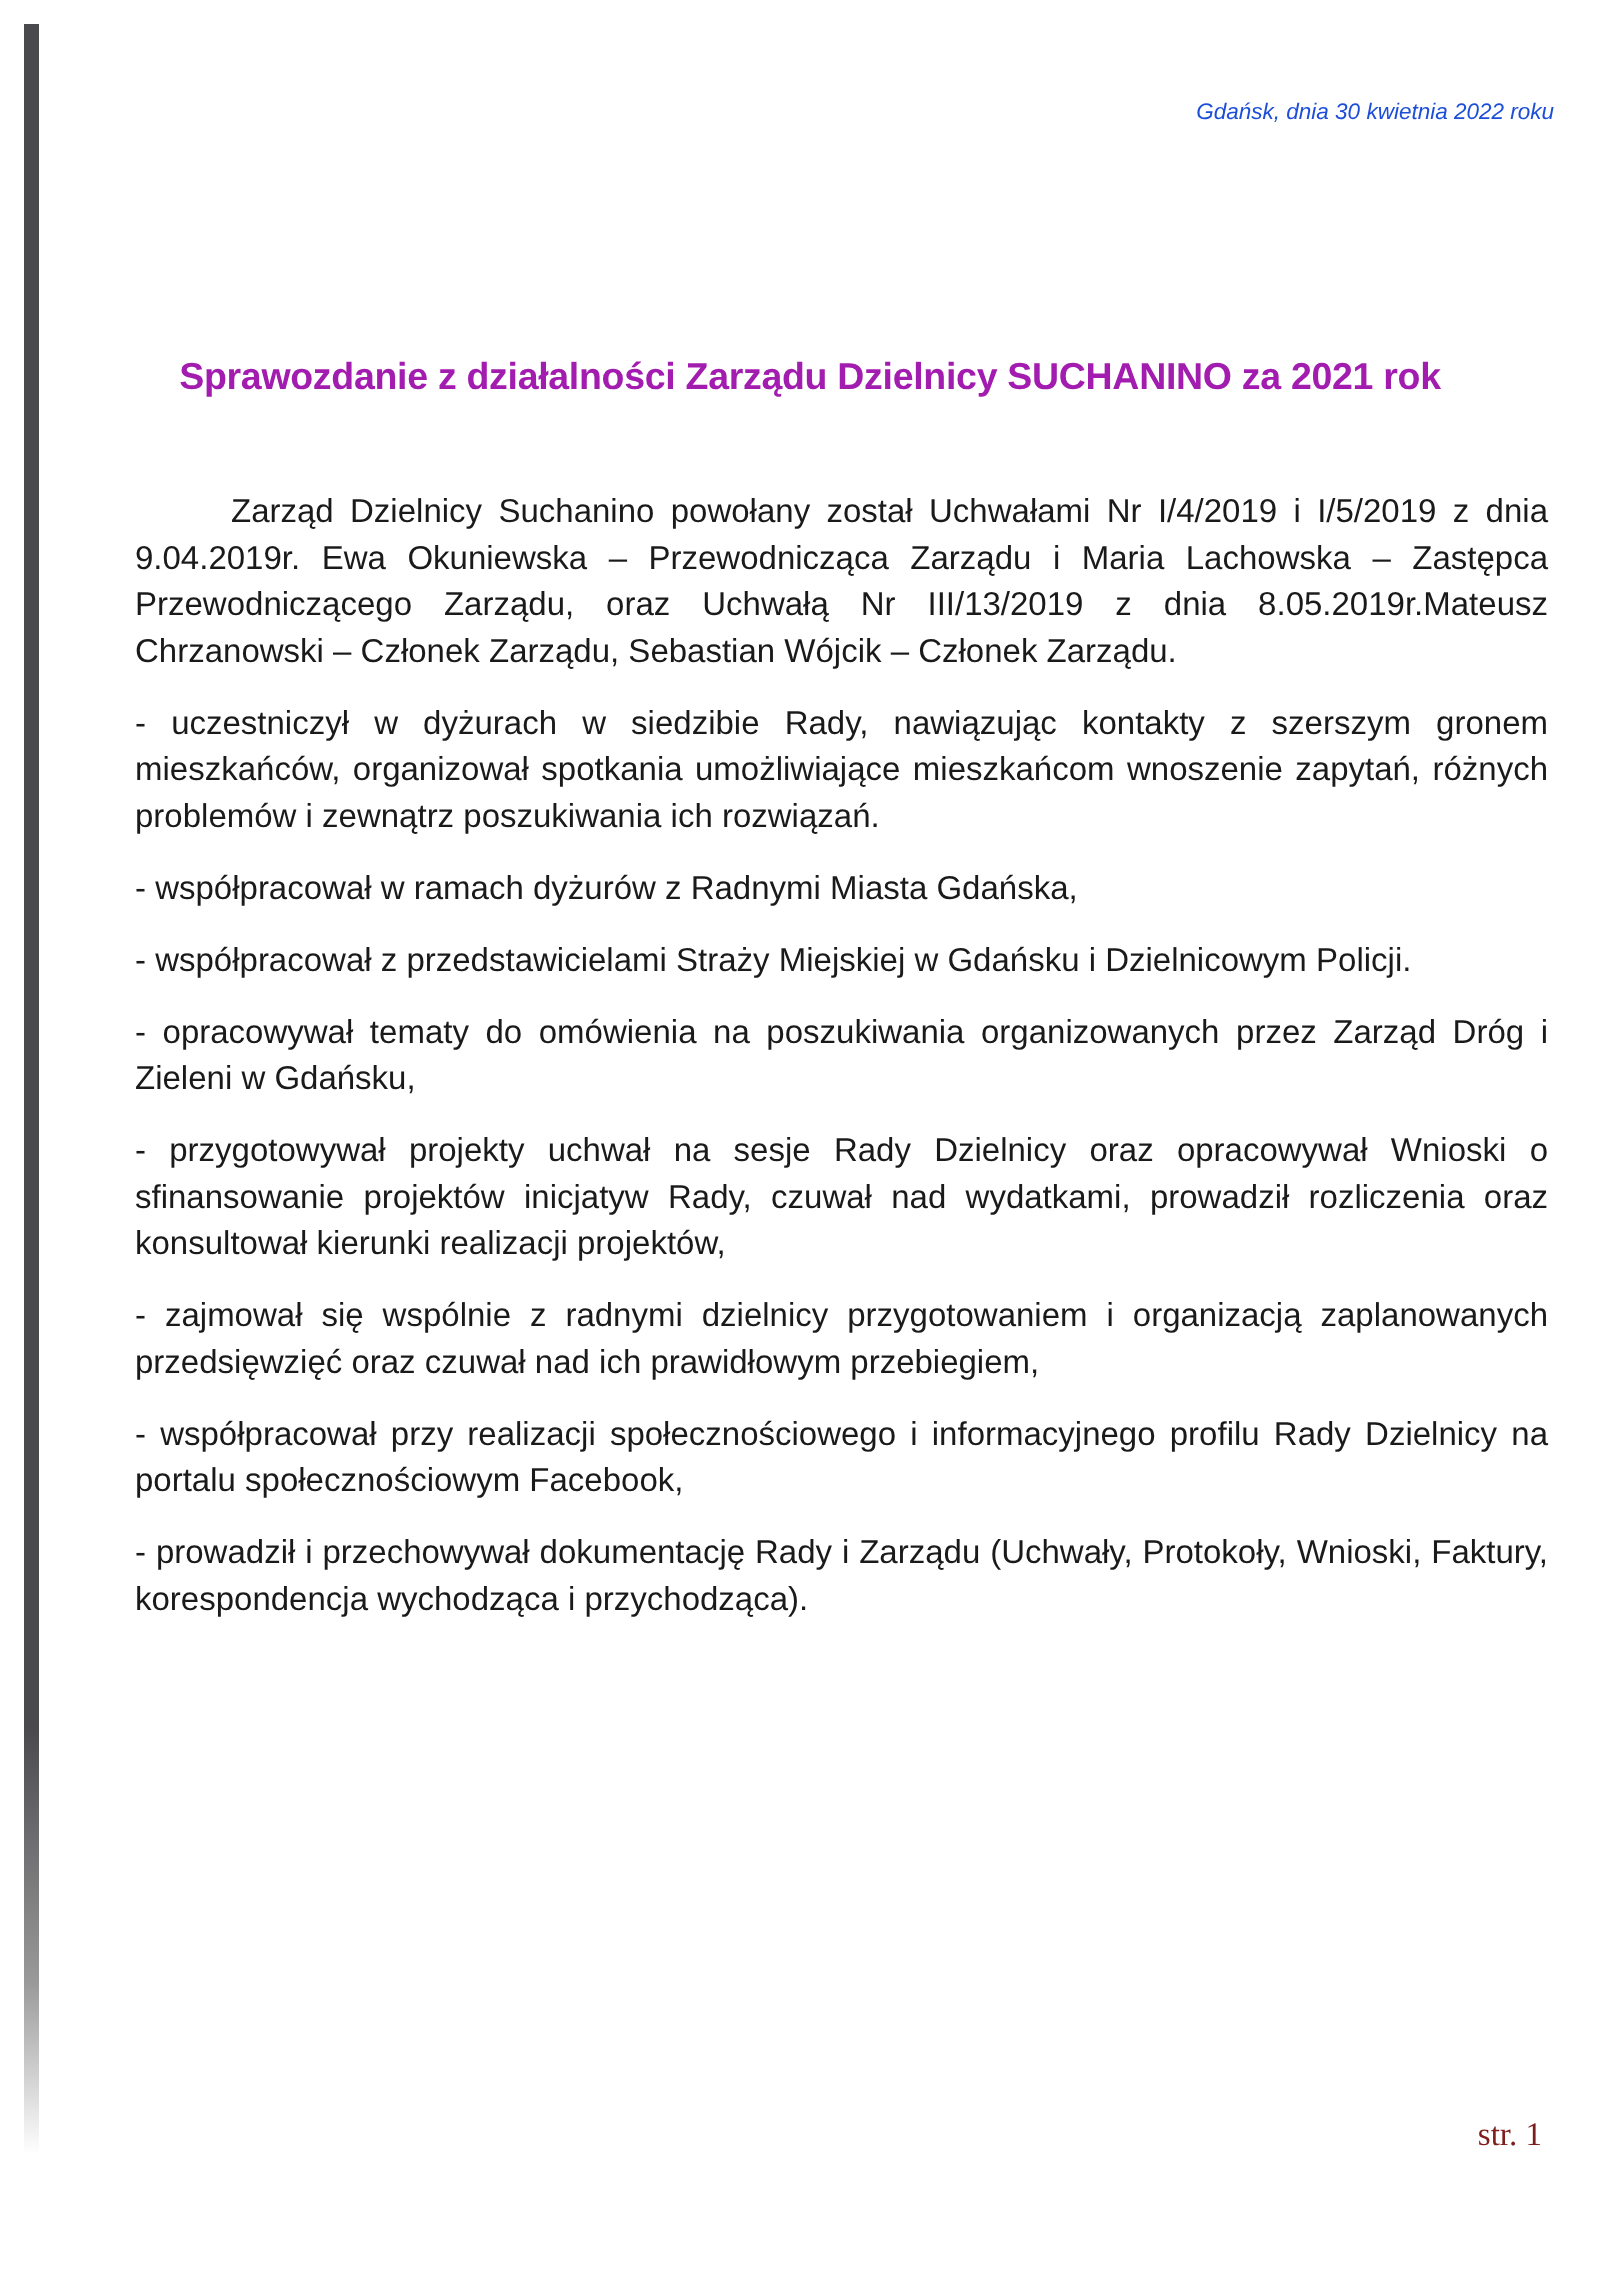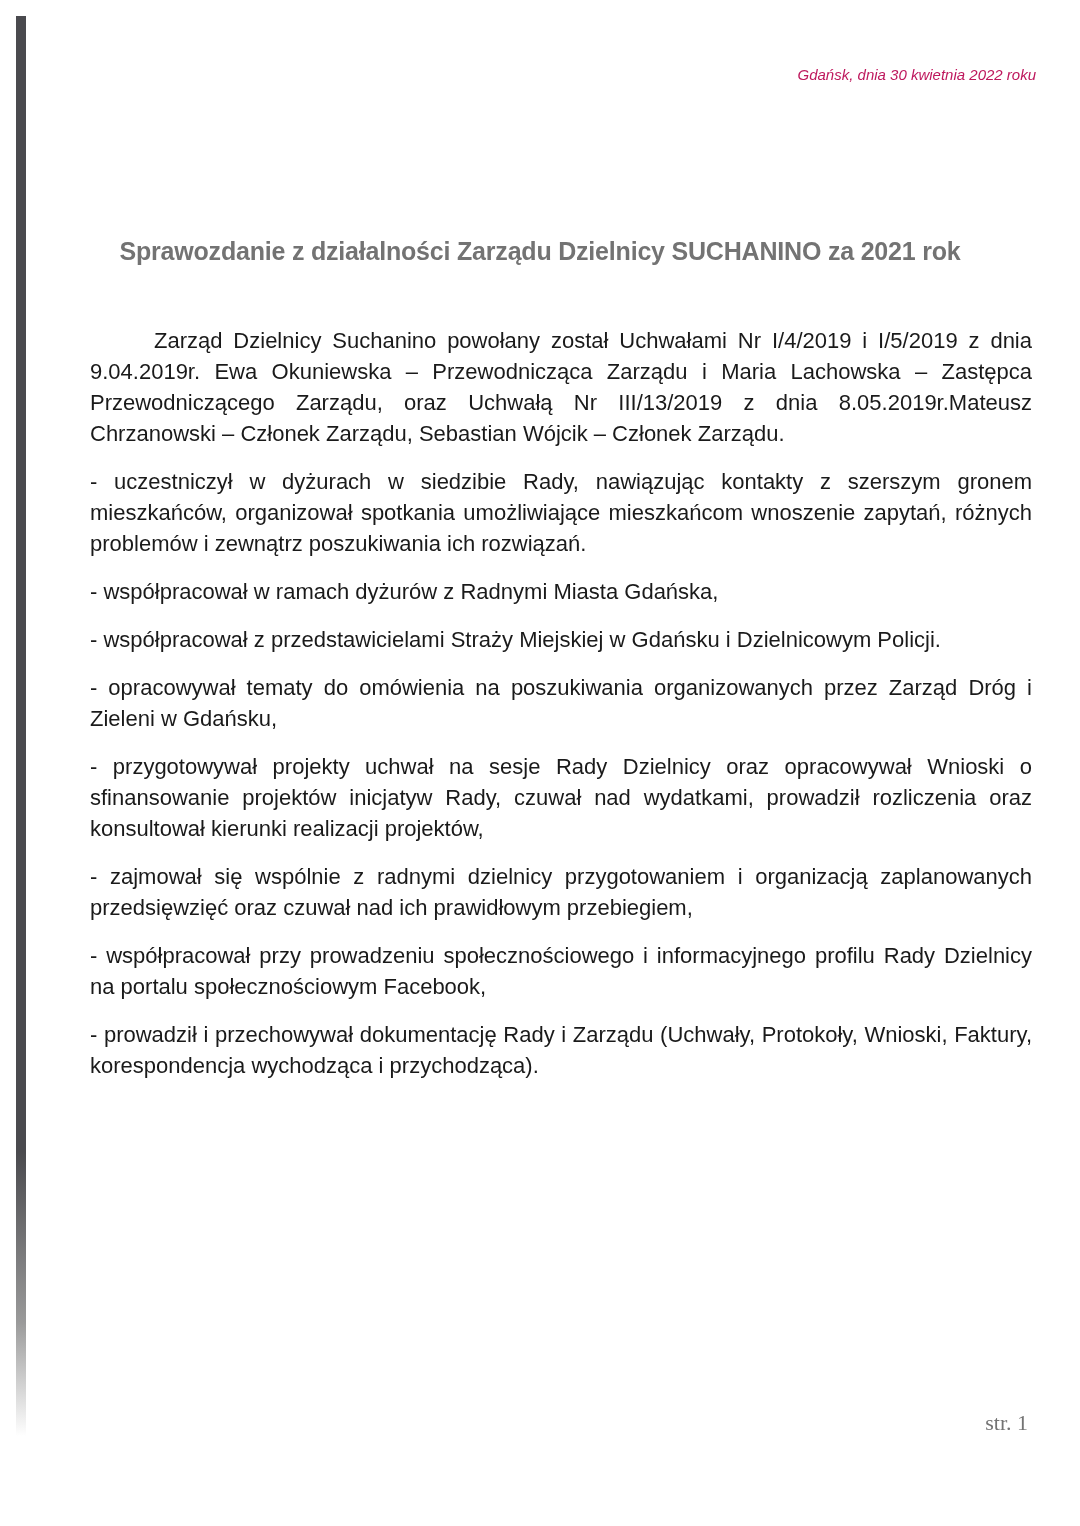--- a/index.html
+++ b/index.html
@@ -6,54 +6,54 @@
     body {
       width: 1080px; height: 1526px; position: relative; overflow: hidden;
       font-family: "Liberation Sans", sans-serif; color: #1a1a1a;
     }
     .scan-edge {
       position: absolute; left: 16px; top: 16px; width: 10px; height: 1420px;
       background: linear-gradient(to bottom, #4a4a4e 0%, #4a4a4e 80%, #9a9a9a 92%, rgba(255,255,255,0) 100%);
     }
     .date {
       position: absolute; right: 44px; top: 66px;
-      font-size: 15px; font-style: italic; color: #be185d;
+      font-size: 15px; font-style: italic; color: #1d4ed8;
     }
     .title {
       position: absolute; left: 0; right: 0; top: 212px;
-      text-align: center; font-size: 25px; font-weight: bold; color: #737373;
+      text-align: center; font-size: 25px; font-weight: bold; color: #a21caf;
       letter-spacing: -0.2px;
       margin-top: 25px;
     }
     .content {
       position: absolute; left: 90px; width: 942px; top: 325px;
       font-size: 22px; line-height: 31px; text-align: justify;
     }
     .content p { margin: 0 0 17px 0; }
     .content p.intro { text-indent: 64px; }
     .content p.bold { font-weight: bold; }
     .page-num {
       position: absolute; right: 52px; top: 1410px;
-      font-family: "Liberation Serif", serif; font-size: 22px; color: #737373;
+      font-family: "Liberation Serif", serif; font-size: 22px; color: #7f1d1d;
     }
   </style>
 </head>
 <body>
 
 <div class="scan-edge"></div>
 
 <div class="date">Gdańsk, dnia 30 kwietnia 2022 roku</div>
 
 <h1 class="title">Sprawozdanie z działalności Zarządu Dzielnicy SUCHANINO za 2021 rok</h1>
 
 <div class="content">
   <p class="intro">Zarząd Dzielnicy Suchanino powołany został Uchwałami Nr I/4/2019 i I/5/2019 z dnia 9.04.2019r. Ewa Okuniewska – Przewodnicząca Zarządu i Maria Lachowska – Zastępca Przewodniczącego Zarządu, oraz Uchwałą Nr III/13/2019 z dnia 8.05.2019r.Mateusz Chrzanowski – Członek Zarządu, Sebastian Wójcik – Członek Zarządu.</p>
   <p>- uczestniczył w dyżurach w siedzibie Rady, nawiązując kontakty z szerszym gronem mieszkańców, organizował spotkania umożliwiające mieszkańcom wnoszenie zapytań, różnych problemów i zewnątrz poszukiwania ich rozwiązań.</p>
   <p>- współpracował w ramach dyżurów z Radnymi Miasta Gdańska,</p>
   <p>- współpracował  z przedstawicielami Straży Miejskiej w Gdańsku i Dzielnicowym Policji.</p>
   <p>- opracowywał tematy do omówienia na poszukiwania organizowanych przez Zarząd Dróg i Zieleni w Gdańsku,</p>
   <p>- przygotowywał projekty uchwał na sesje Rady Dzielnicy oraz opracowywał Wnioski o sfinansowanie projektów inicjatyw Rady, czuwał nad wydatkami, prowadził rozliczenia oraz konsultował kierunki realizacji projektów,</p>
   <p>- zajmował się wspólnie z radnymi dzielnicy przygotowaniem i organizacją zaplanowanych przedsięwzięć oraz czuwał nad ich prawidłowym przebiegiem,</p>
-  <p>- współpracował przy prowadzeniu społecznościowego i informacyjnego profilu Rady Dzielnicy na portalu społecznościowym Facebook,</p>
+  <p>- współpracował przy realizacji społecznościowego i informacyjnego profilu Rady Dzielnicy na portalu społecznościowym Facebook,</p>
   <p>- prowadził i przechowywał dokumentację Rady i Zarządu (Uchwały, Protokoły, Wnioski, Faktury, korespondencja wychodząca i przychodząca).</p>
 </div>
 
 <div class="page-num">str. 1</div>
 
 </body></html>

